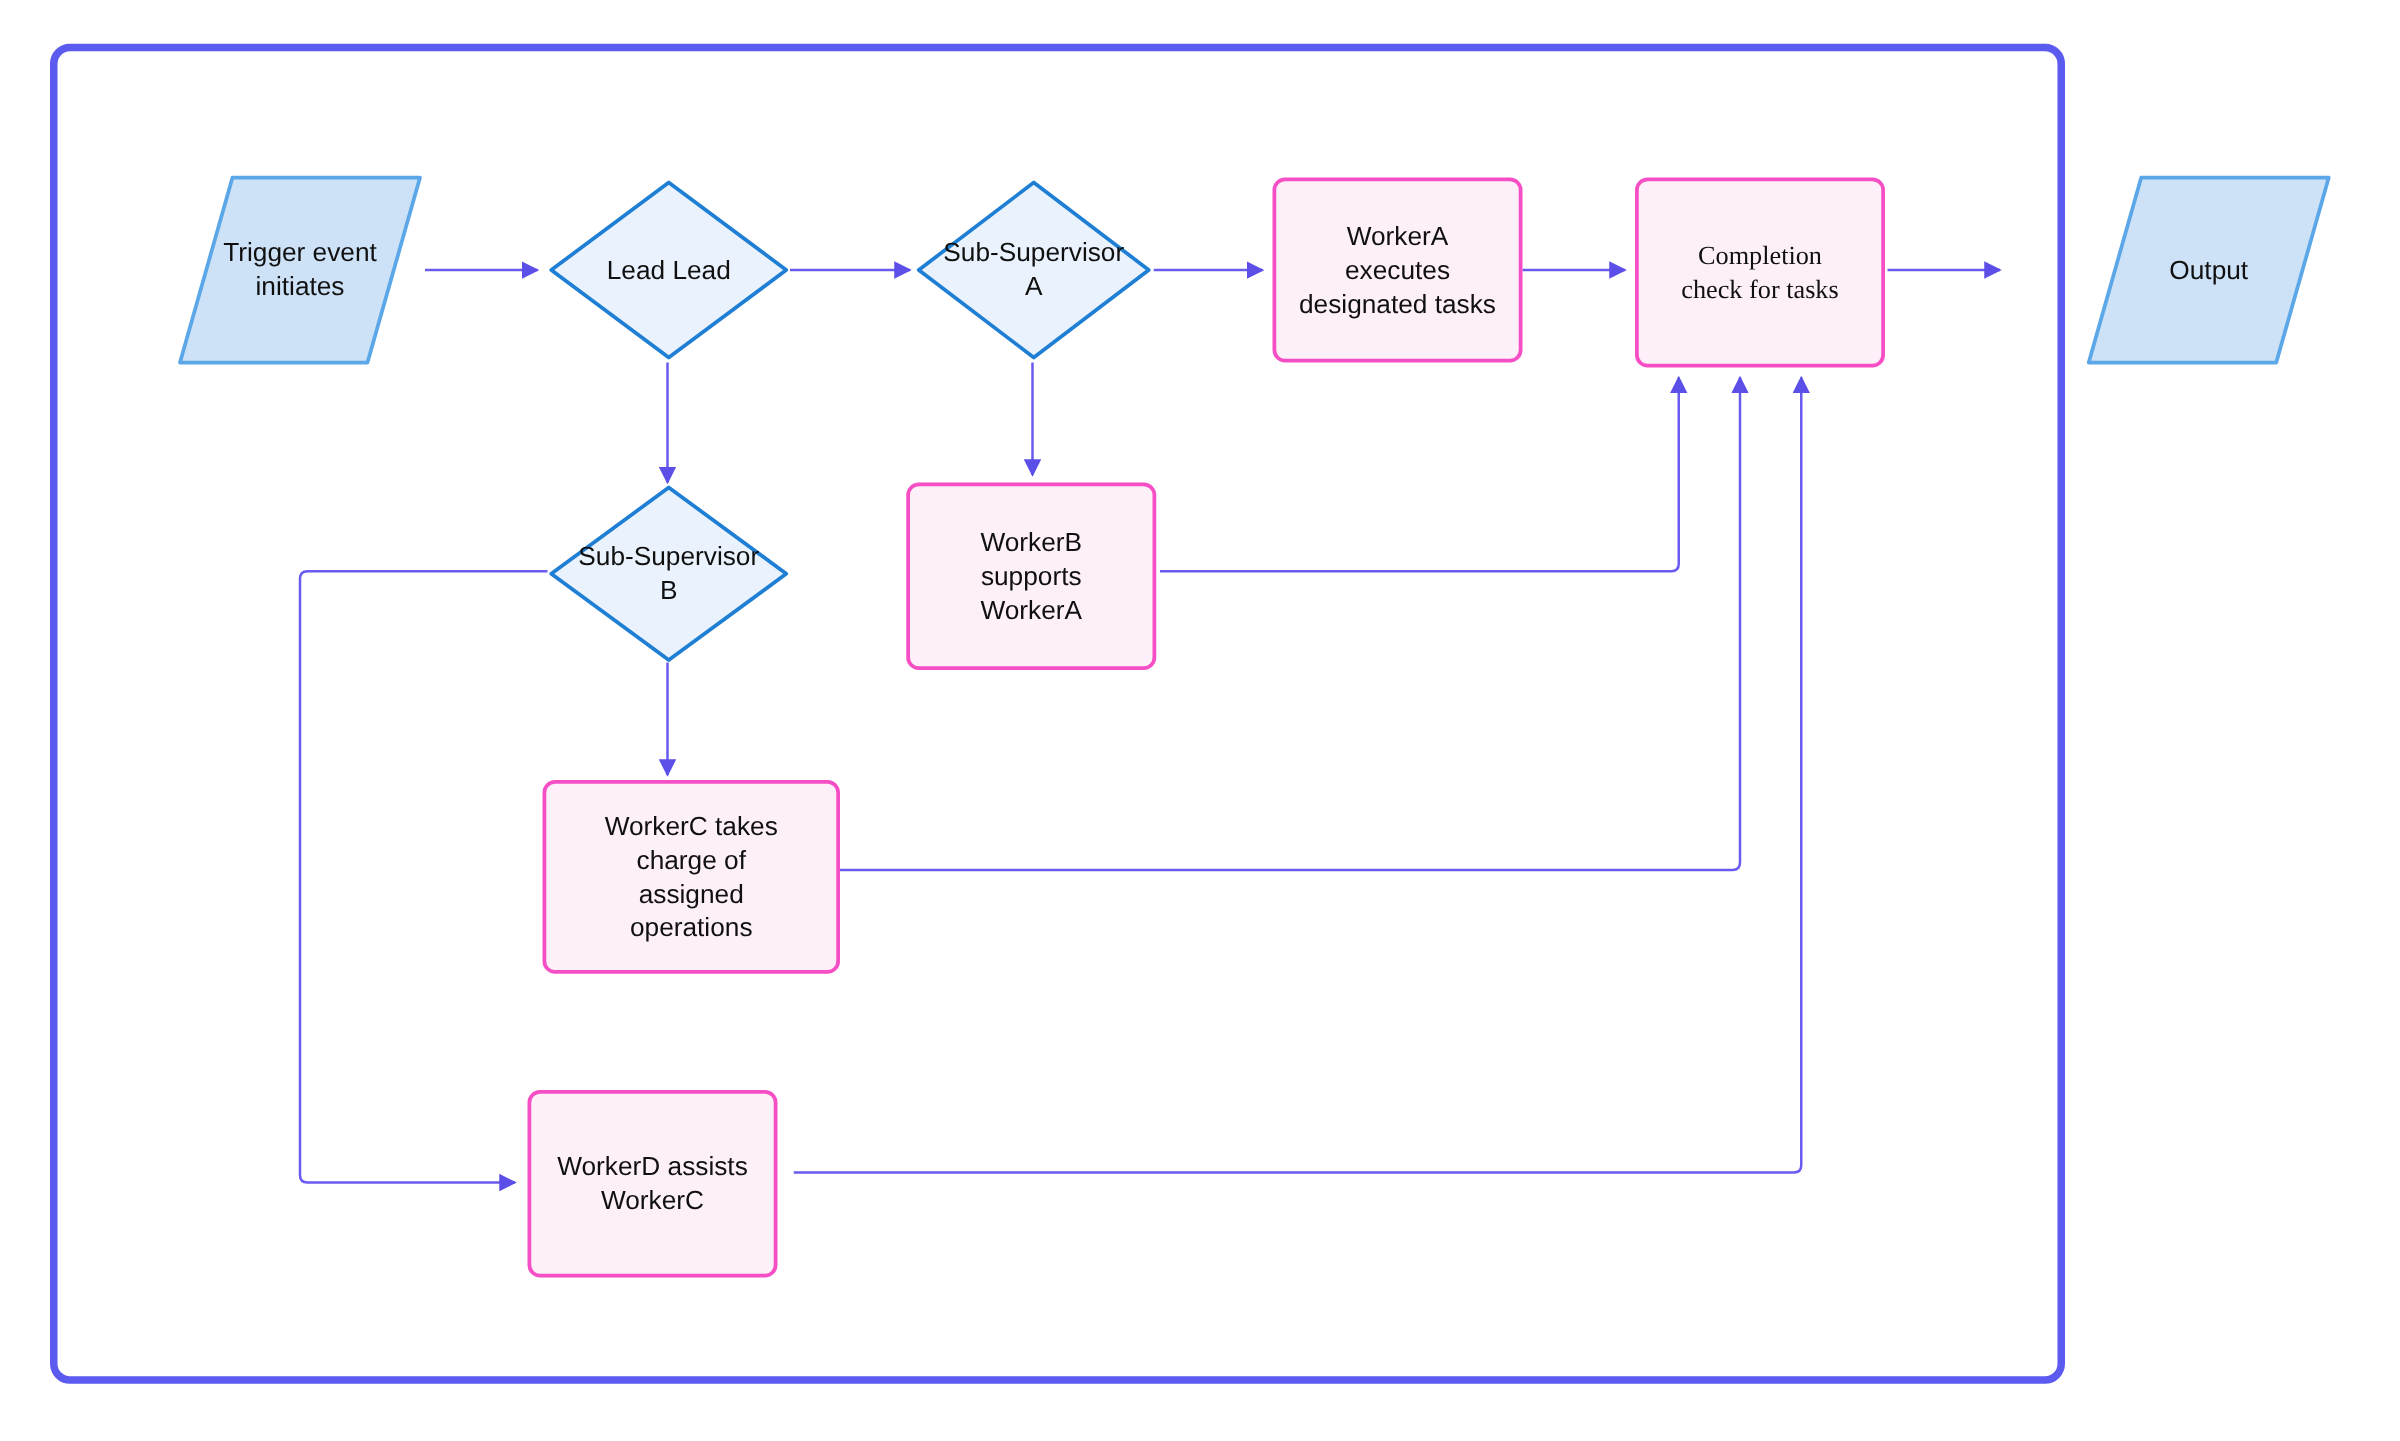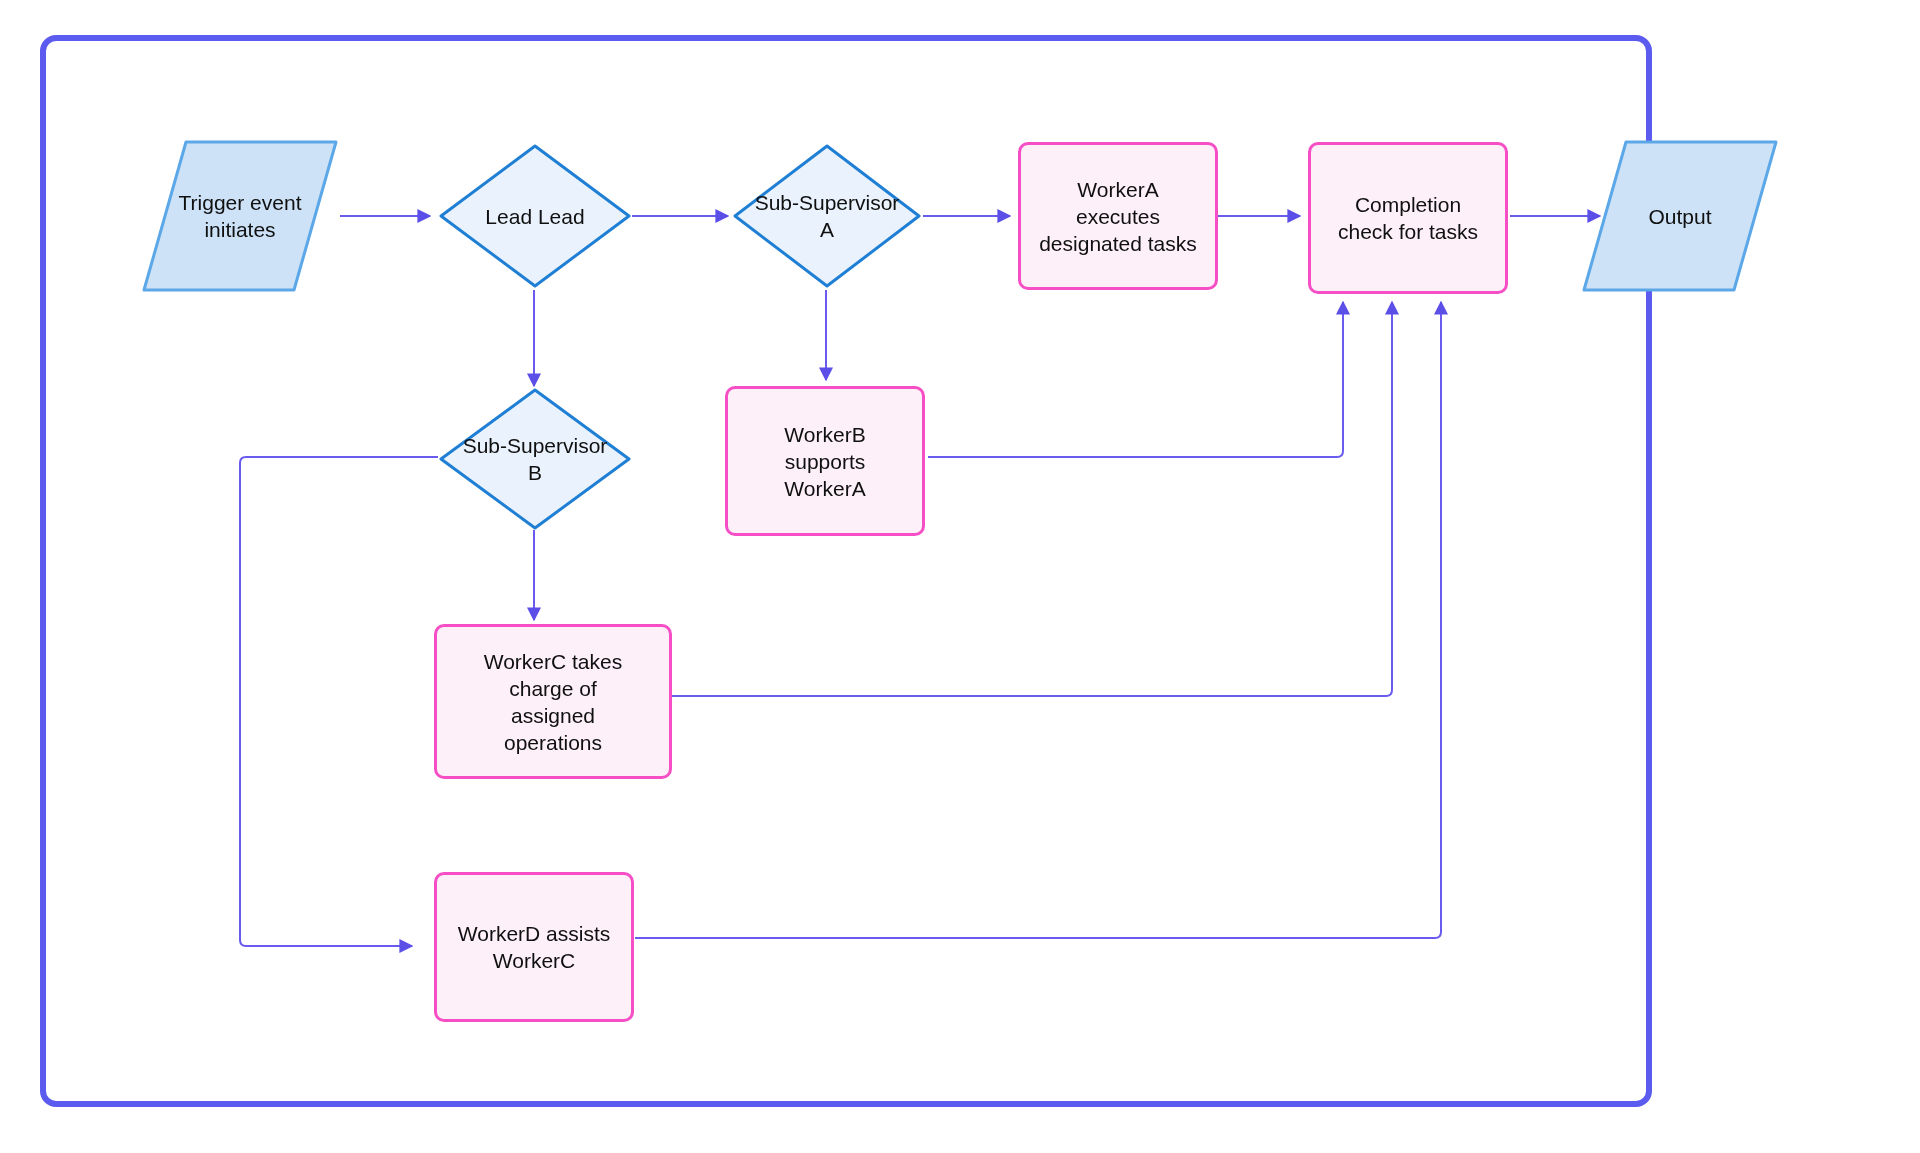--- a/index.html
+++ b/index.html
@@ -186,26 +186,26 @@
 
   <div class="node box-pink multiline" style="left:725px; top:386px; width:200px; height:150px;">WorkerB
 supports
 WorkerA</div>
 
   <div class="node box-pink multiline" style="left:434px; top:624px; width:238px; height:155px;">WorkerC takes
 charge of
 assigned
 operations</div>
 
-  <div class="node box-pink multiline" style="left:434px; top:872px; width:200px; height:150px;">WorkerD assists
+  <div class="node box-pink multiline" style="left:422px; top:872px; width:200px; height:150px;">WorkerD assists
 WorkerC</div>
 
-  <div class="node box-pink multiline" style="left:1308px; top:142px; width:200px; height:152px;">Completion
+  <div class="node box-pink multiline" style="left:1308px; top:142px; width:200px; height:152px;font-family:Liberation Serif, serif;">Completion
 check for tasks</div>
 
-  <div class="para-wrap" style="left:1580px; top:138px; width:200px; height:156px;text-decoration:underline;">
+  <div class="para-wrap" style="left:1667px; top:138px; width:200px; height:156px;text-decoration:underline;">
     <svg class="para-shape" viewBox="0 0 200 156" preserveAspectRatio="none">
       <path d="M 46 4 L 196 4 L 154 152 L 4 152 Z" fill="#cde2f7" stroke="#5ba7e8" stroke-width="3" stroke-linejoin="round"></path>
     </svg>
     <div class="para-label">Output</div>
   </div>
 
 </div>
 
 </body></html>

